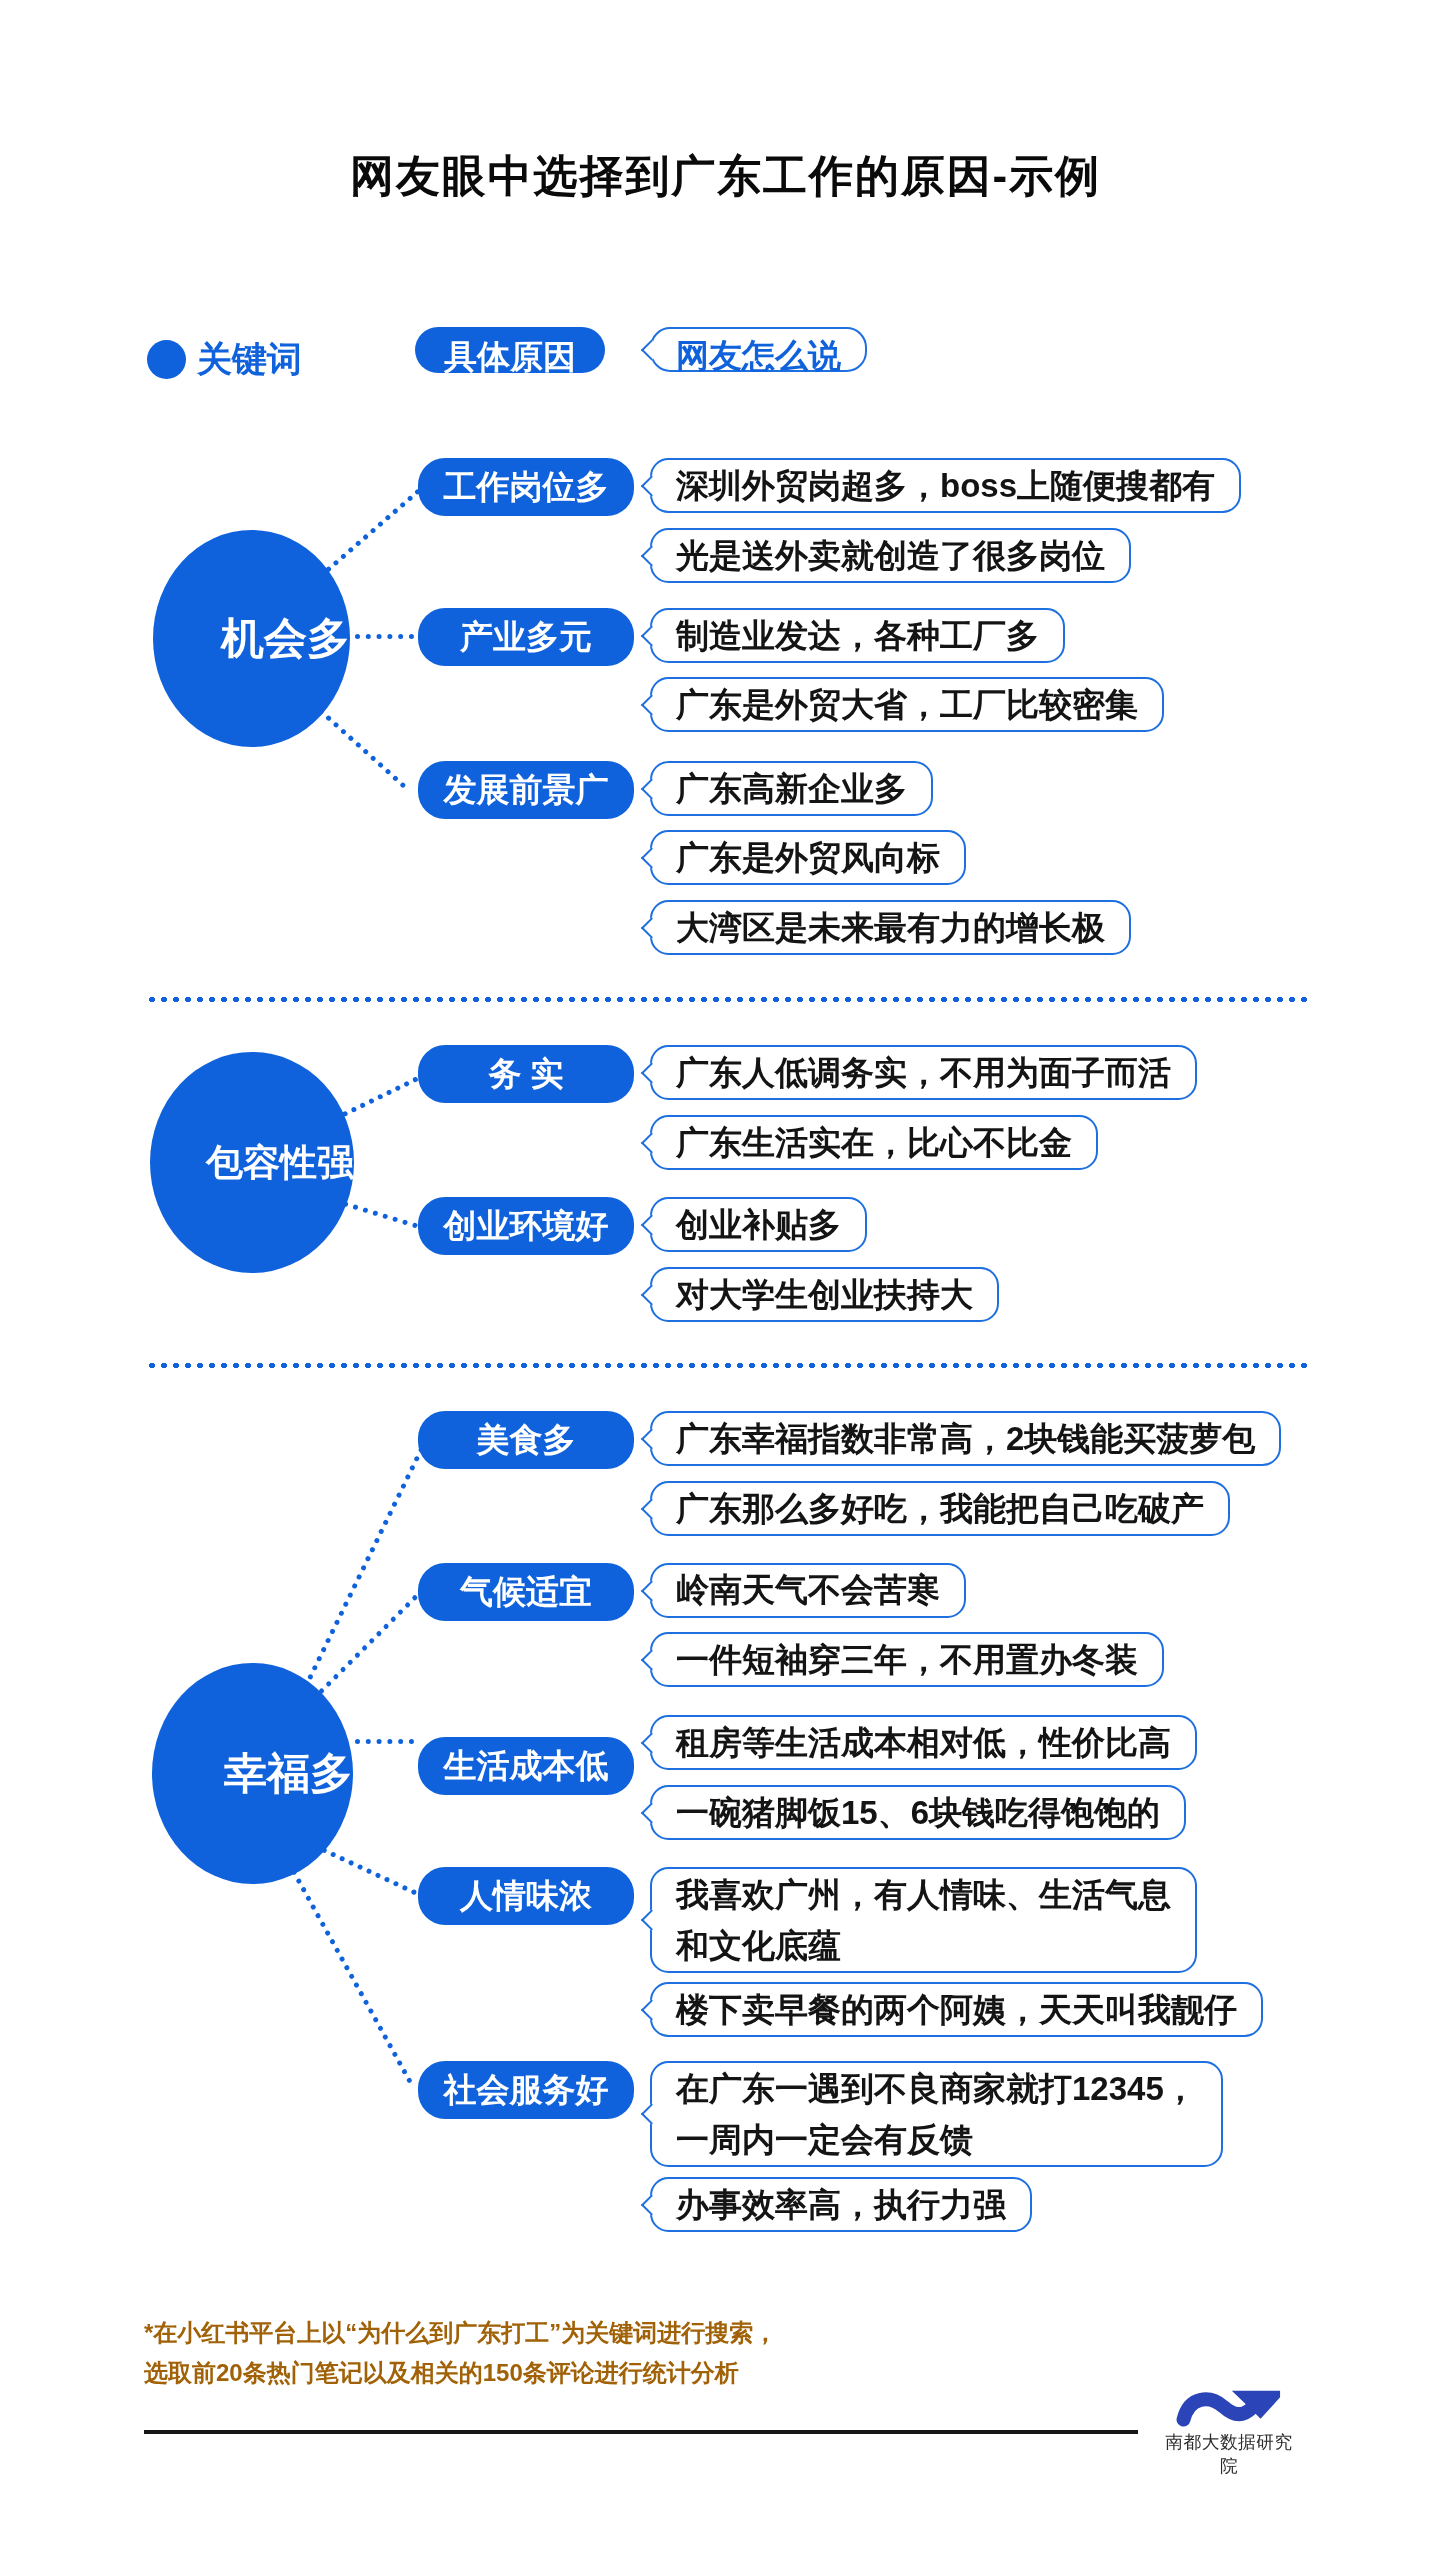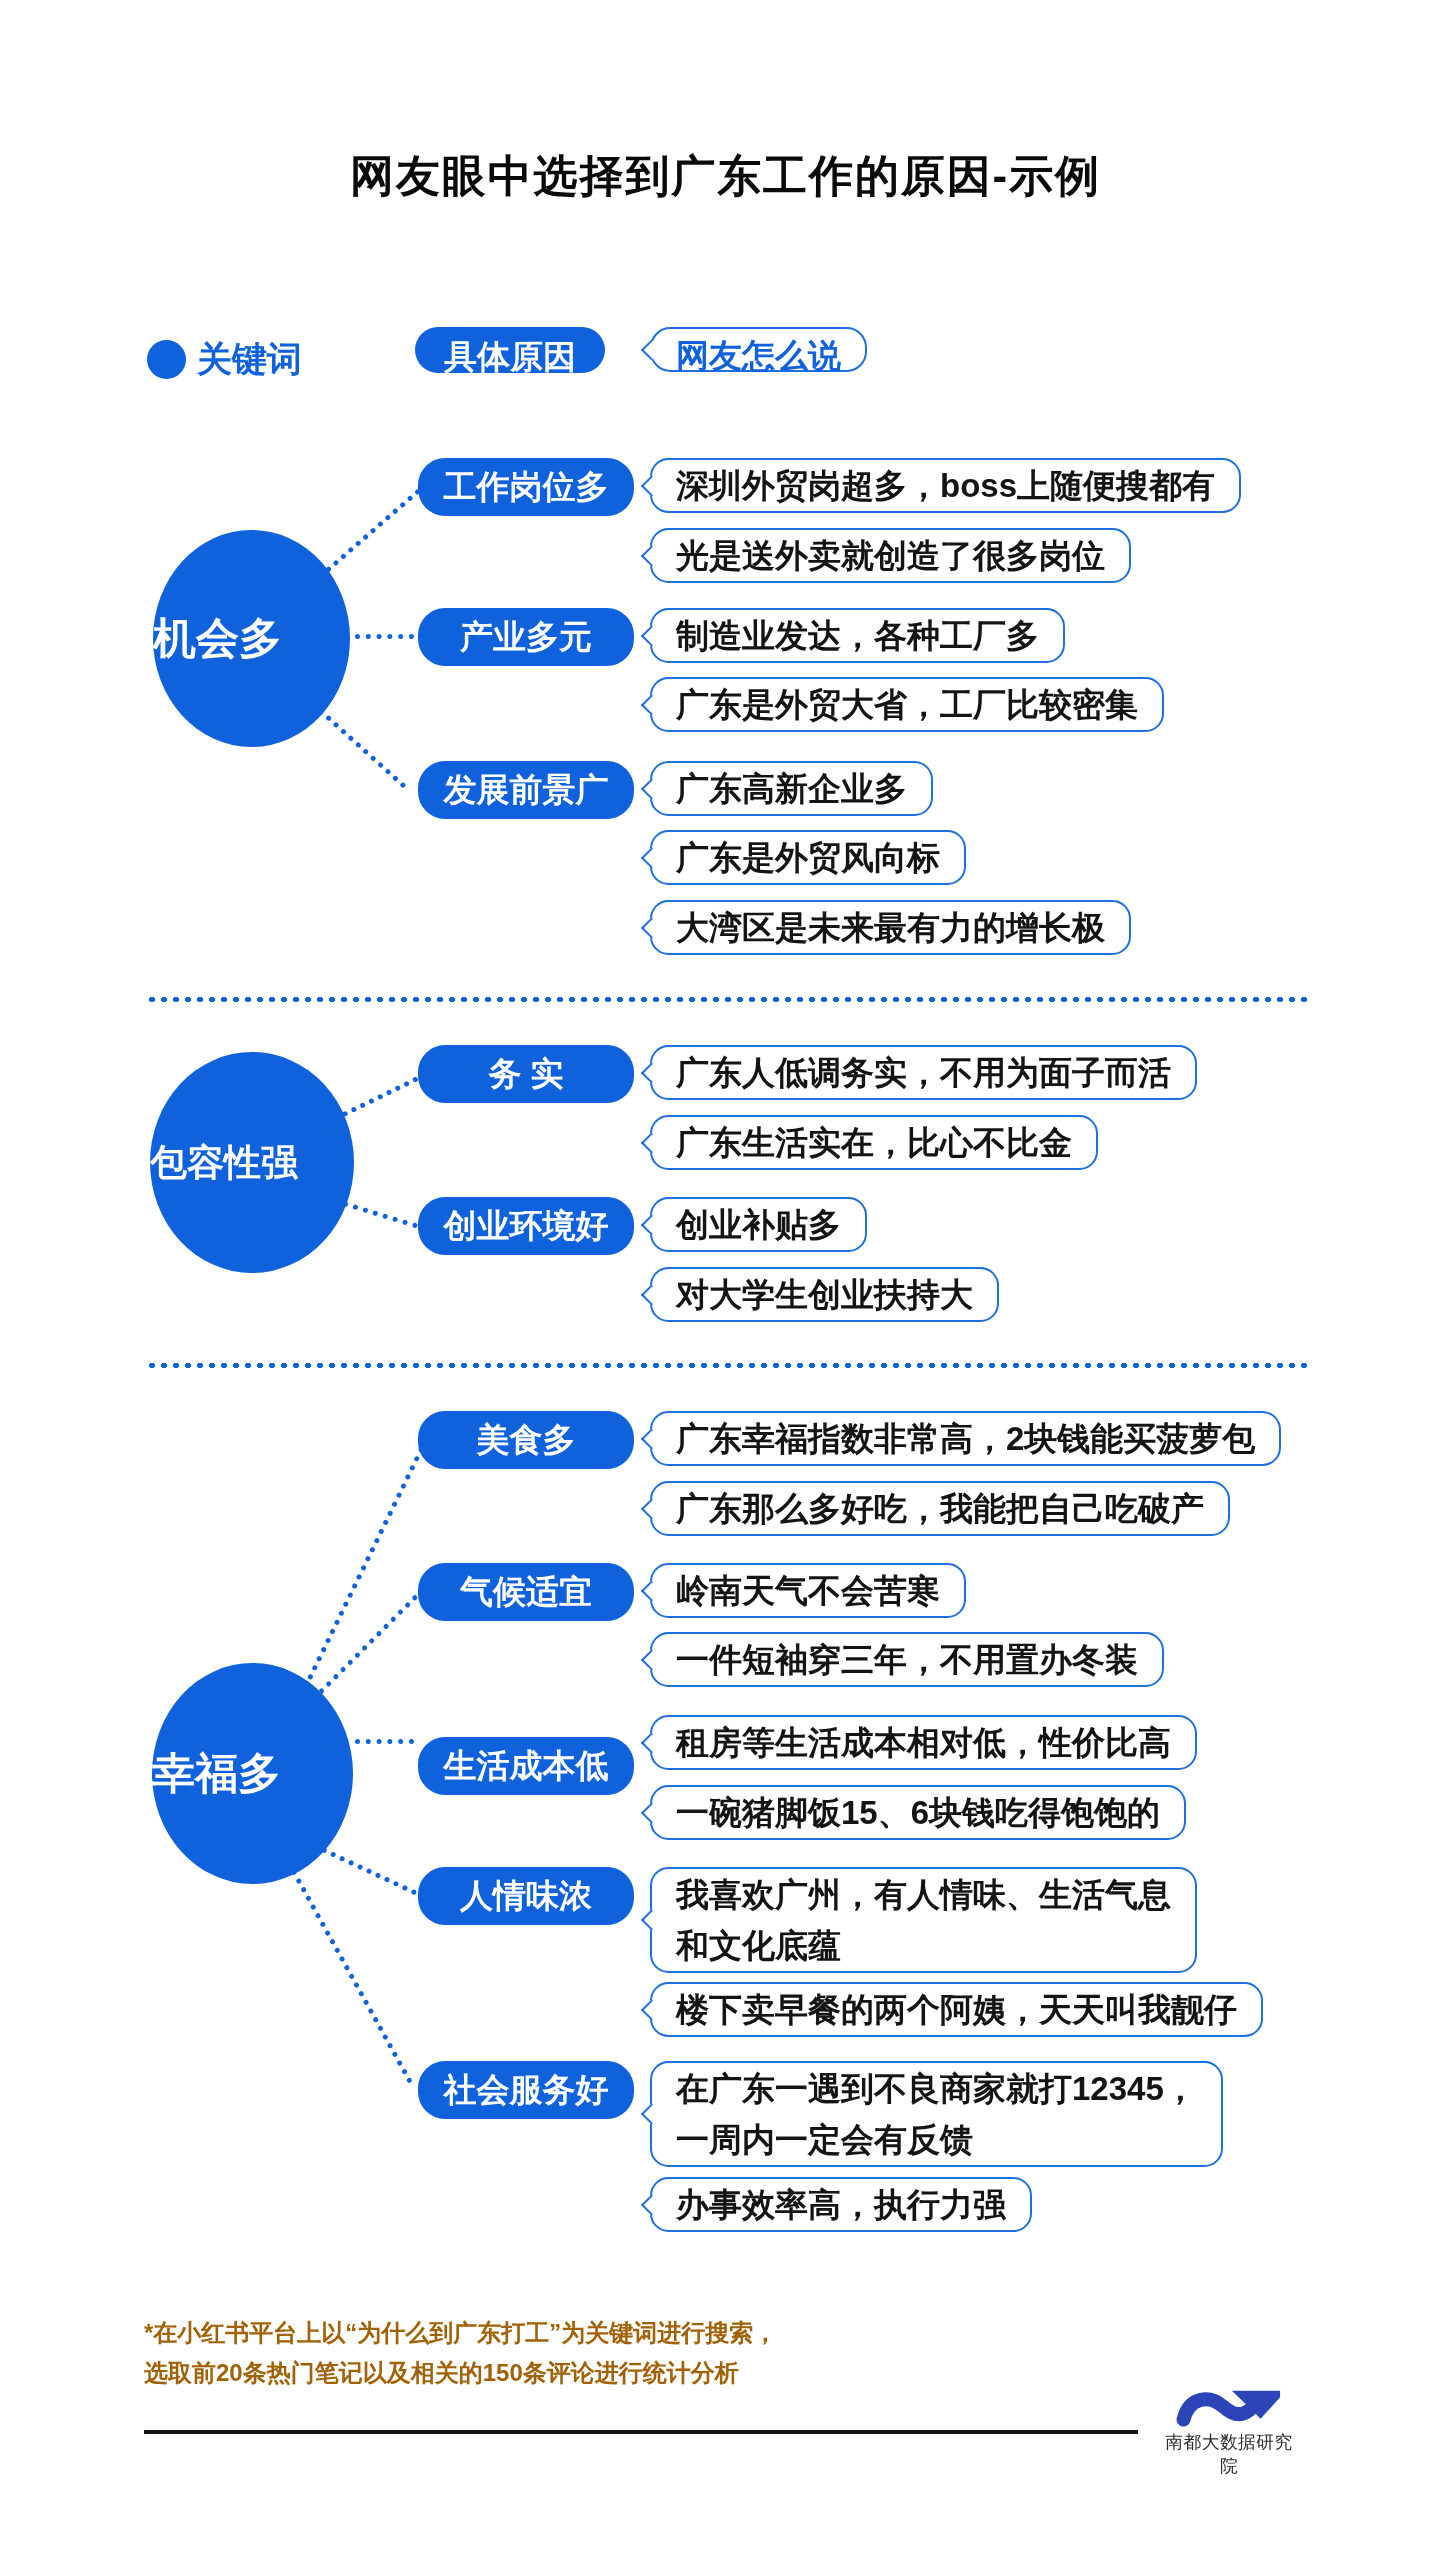--- a/index.html
+++ b/index.html
@@ -30,21 +30,21 @@
   }
   .bubble::before{
     content:"";position:absolute;left:-8.4px;top:50%;width:13px;height:13px;background:#ffffff;
     border-left:2.8px solid var(--border-blue);border-bottom:2.8px solid var(--border-blue);
     transform:translateY(-50%) rotate(45deg);
   }
   .legend-bubble{left:650px;top:327px;height:45px;line-height:54px;color:var(--blue);font-weight:800;border-radius:20.4px;}
   
   .circle{
     position:absolute;border-radius:50%;background:var(--blue);color:#ffffff;
-    display:flex;align-items:center;justify-content:flex-start;font-weight:800;text-align:center;
+    display:flex;align-items:center;justify-content:flex-end;font-weight:800;text-align:center;
   }
   
   .conn{position:absolute;height:0;border-top:5.6px dotted var(--blue);transform-origin:0 0;}
   
   .divider{
     position:absolute;left:146px;width:1166px;height:7.4px;
     background-image:radial-gradient(circle,var(--blue) 2.9px,transparent 3.2px);
     background-size:12px 7.4px;background-repeat:repeat-x;background-position:0 0;
   }
   
@@ -112,21 +112,21 @@
   <div class="conn" style="left:318px;top:1691px;width:137px;transform:rotate(-45deg);"></div>
   <div class="conn" style="left:355px;top:1739px;width:59px;"></div>
   <div class="conn" style="left:323px;top:1847px;width:104px;transform:rotate(25deg);"></div>
   <div class="conn" style="left:295px;top:1869px;width:243px;transform:rotate(61deg);"></div>
 
   <div class="pill" style="top:1411px;">美食多</div>
   <div class="bubble" style="top:1411px;">广东幸福指数非常高，2块钱能买菠萝包</div>
   <div class="bubble" style="top:1481px;">广东那么多好吃，我能把自己吃破产</div>
 
   <div class="pill" style="top:1563px;">气候适宜</div>
-  <div class="bubble" style="top:1563px;">岭南天气不会苦寒</div>
+  <div class="bubble" style="top:1563px;font-family:Liberation Serif, serif;">岭南天气不会苦寒</div>
   <div class="bubble" style="top:1632px;">一件短袖穿三年，不用置办冬装</div>
 
   <div class="pill" style="top:1715px;margin-top:22px;">生活成本低</div>
   <div class="bubble" style="top:1715px;">租房等生活成本相对低，性价比高</div>
   <div class="bubble" style="top:1785px;">一碗猪脚饭15、6块钱吃得饱饱的</div>
 
   <div class="pill" style="top:1867px;">人情味浓</div>
   <div class="bubble" style="top:1867px;">我喜欢广州，有人情味、生活气息
 和文化底蕴</div>
   <div class="bubble" style="top:1982px;">楼下卖早餐的两个阿姨，天天叫我靓仔</div>

